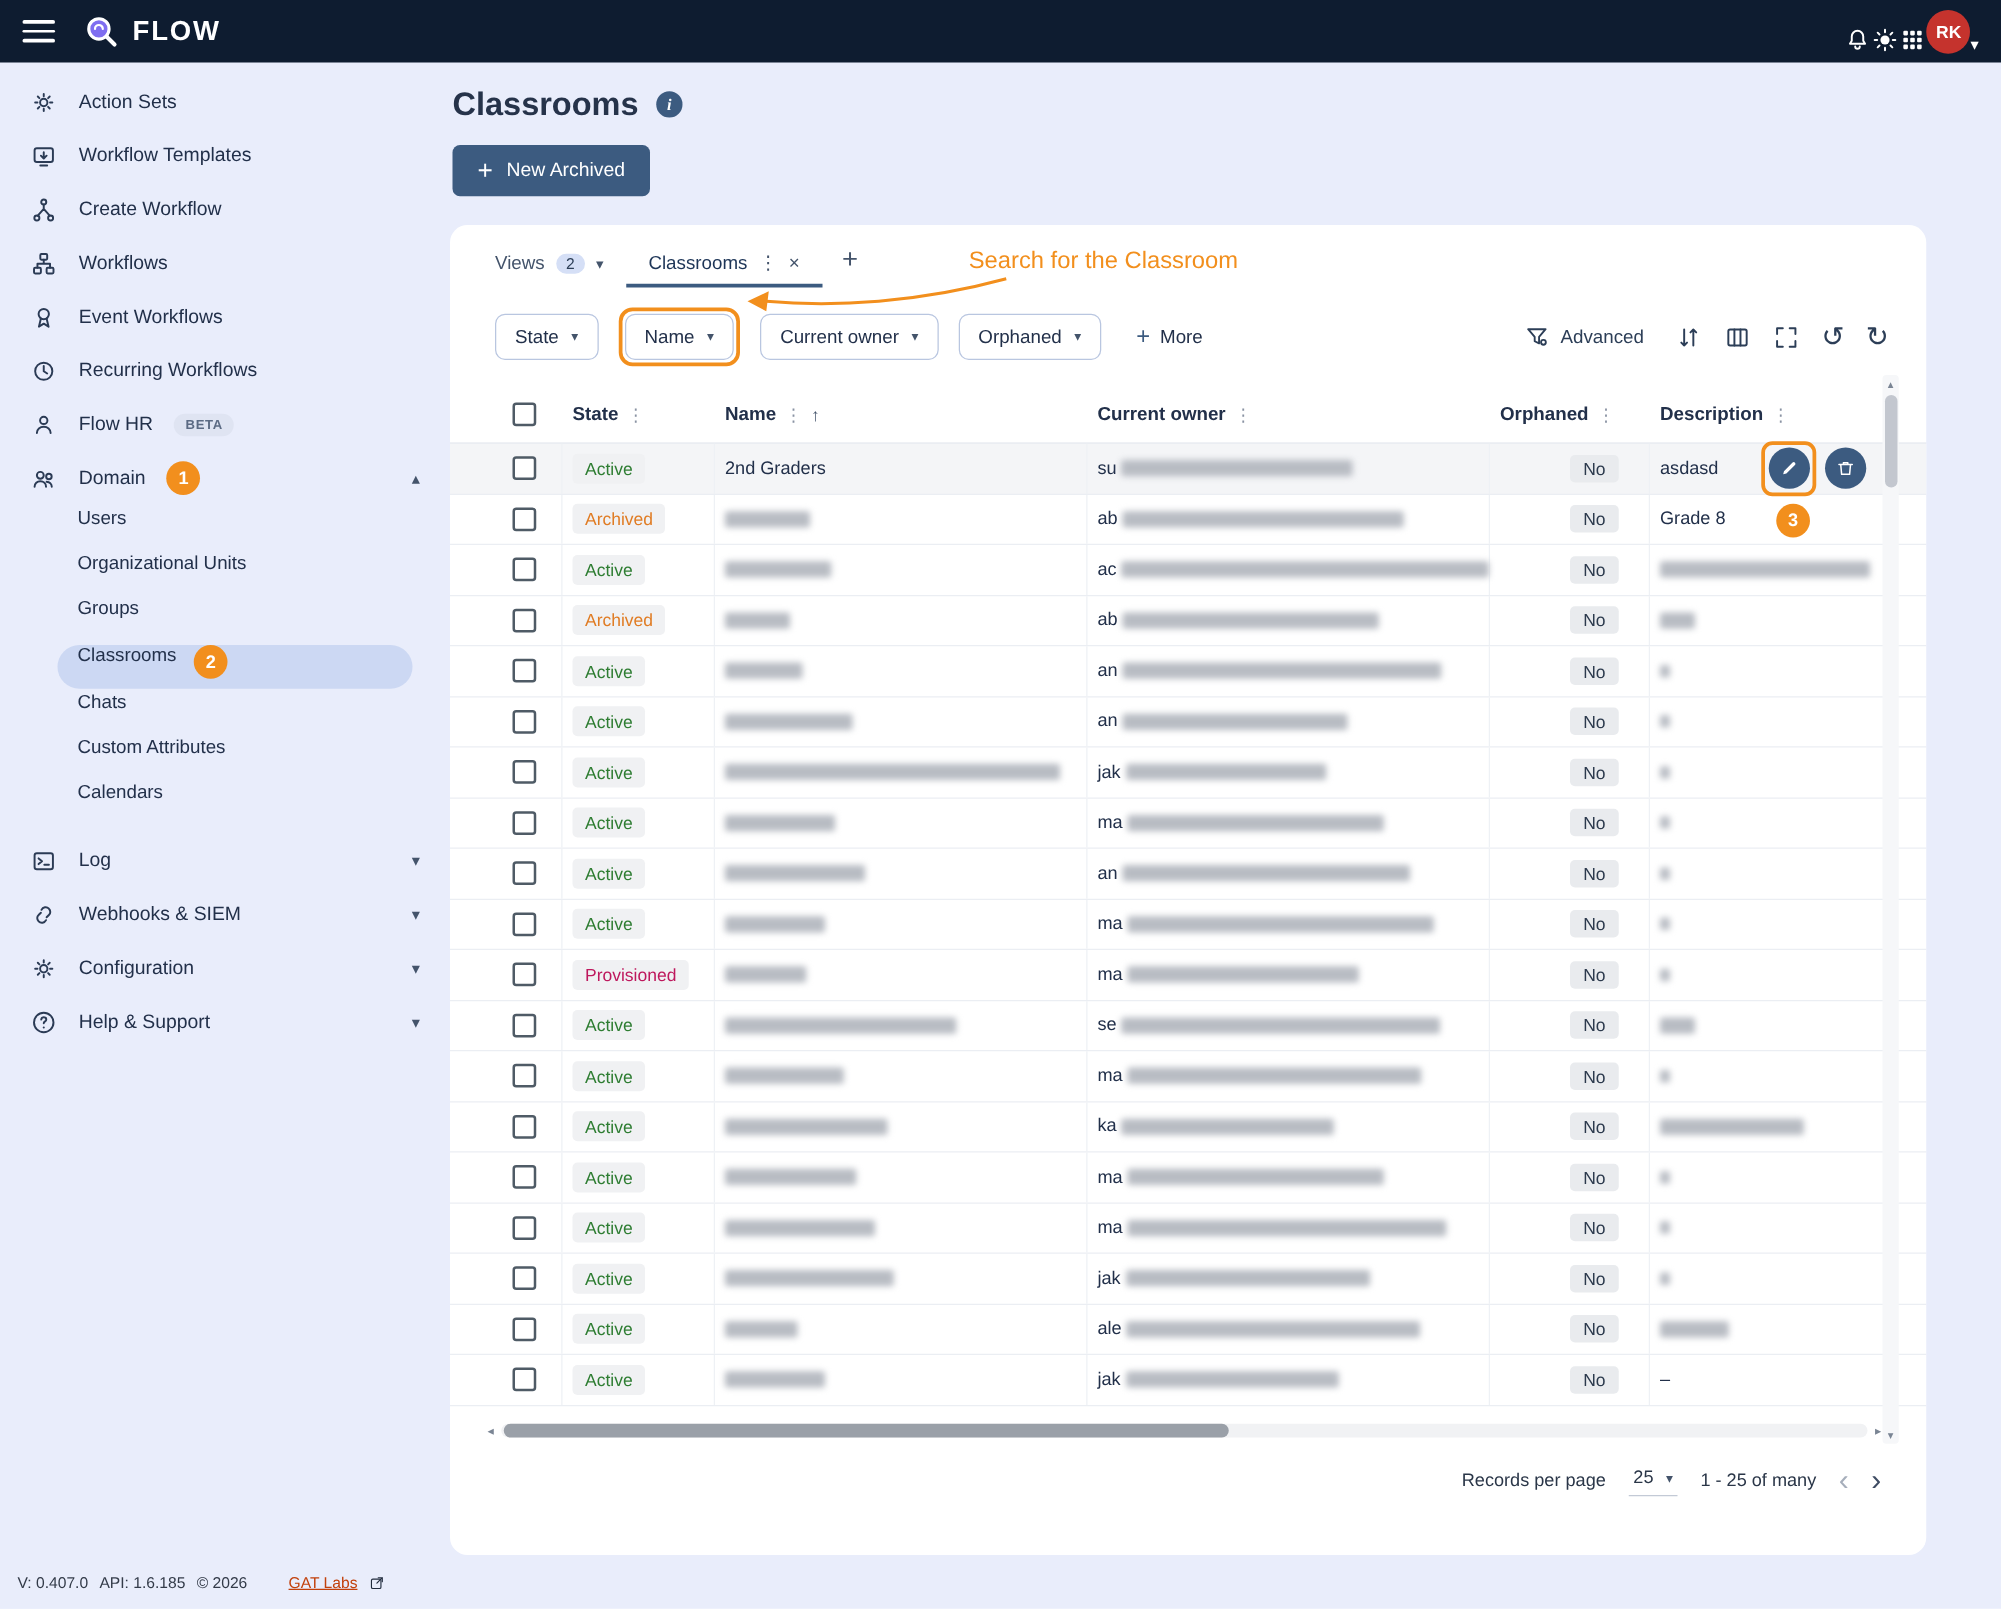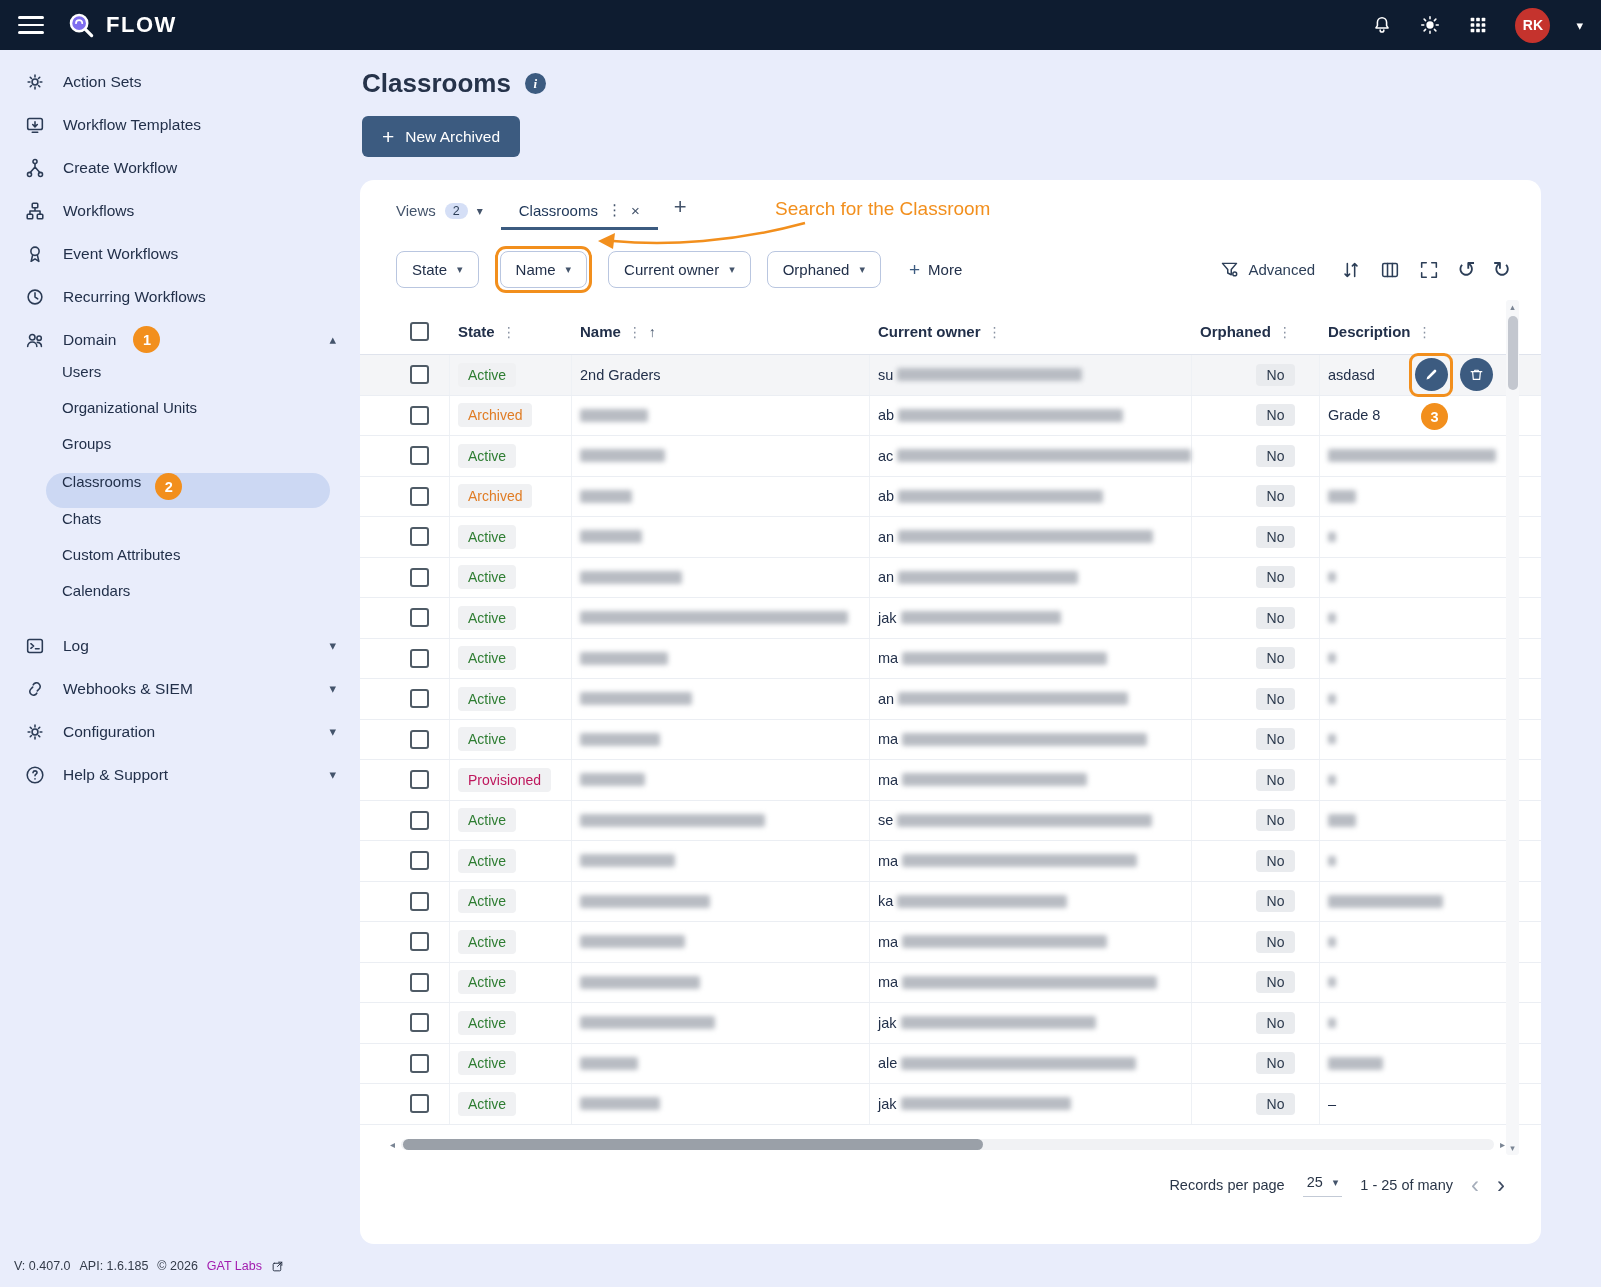--- a/index.html
+++ b/index.html
@@ -8,37 +8,37 @@
   .ic { display:block; }
   svg.icsvg { width:100%; height:100%; display:block; }
 
   
   .topbar { position:absolute; top:0; left:0; width:100%; height:50px; background:#0e1c30; display:flex; align-items:center; justify-content:space-between; padding:0 18px; z-index:20; }
   .tb-left { display:flex; align-items:center; gap:22px; }
   .hamburger { width:26px; background:none; border:none; display:flex; flex-direction:column; gap:5px; cursor:pointer; padding:2px 0; }
   .hamburger span { height:2.5px; background:#fff; border-radius:2px; }
   .logo { display:flex; align-items:center; gap:10px; color:#fff; font-size:22px; font-weight:bold; letter-spacing:1.5px; }
   .logo .ic { width:30px; height:30px; }
-  .tb-right { display:flex; align-items:center; gap:26px; color:#fff; }
+  .tb-right { display:flex; align-items:flex-end; color:#fff; }
   .tb-right .ic { width:22px; height:22px; cursor:pointer; }
   .avatar { width:35px; height:35px; border-radius:50%; background:#c5332d; color:#fff; font-weight:bold; font-size:14px; display:flex; align-items:center; justify-content:center; cursor:pointer; }
   .tb-chev { font-size:13px; cursor:pointer; }
 
   
   .sidebar { position:absolute; top:50px; left:0; width:360px; bottom:0; background:#e9edfb; padding-top:10px; z-index:10; }
   .side-item { height:43px; display:flex; align-items:center; gap:17px; padding:0 24px; font-size:15.5px; color:#22304a; cursor:pointer; }
   .side-item .ic { width:22px; height:22px; color:#2b3b55; flex:none; }
   .beta { background:#dfe4f2; color:#5c6b84; font-size:10.5px; font-weight:bold; letter-spacing:.5px; padding:3px 9px; border-radius:10px; }
   .step { width:27px; height:27px; border-radius:50%; background:#f28f1d; color:#fff; font-size:14.5px; font-weight:bold; display:inline-flex; align-items:center; justify-content:center; flex:none; }
   .side-item .chev { margin-left:auto; color:#44546b; font-size:13px; }
   .side-children { padding:2px 0 6px; }
   .side-child { height:36px; display:flex; align-items:flex-start; gap:14px; padding-left:62px; font-size:15px; color:#22304a; cursor:pointer; }
   .side-child.active { background:#ccd8f3; border-radius:20px; margin:2px 30px 2px 46px; padding-left:16px; height:35px; font-weight:500; }
   .side-footer { position:absolute; bottom:14px; left:14px; font-size:12.5px; color:#333b49; display:flex; gap:9px; align-items:center; }
-  .side-footer a { color:#a21caf; cursor:pointer; }
+  .side-footer a { color:#c2410c; text-decoration:underline; cursor:pointer;margin-left:24px; }
   .side-footer .ic { width:13px; height:13px; color:#222c3e; }
 
   
   .main { position:absolute; top:50px; left:360px; right:0; bottom:0; }
   .page-head { display:flex; align-items:center; gap:14px; padding:18px 0 0 2px; }
   .page-head h1 { font-size:26px; font-weight:600; color:#26334a; }
   .info-dot { width:21px; height:21px; border-radius:50%; background:#3c5b80; color:#fff; font-size:13px; font-style:italic; font-weight:bold; font-family:"Liberation Serif",serif; display:flex; align-items:center; justify-content:center; cursor:pointer; }
   .new-btn { margin:17px 0 0 2px; height:41px; background:#3c5b80; color:#fff; border:none; border-radius:6px; font-size:15.5px; font-family:inherit; display:flex; align-items:center; gap:11px; padding:0 20px; cursor:pointer; }
   .new-btn .plus { font-size:21px; line-height:1; }
 
@@ -225,20 +225,30 @@
           <svg class="icsvg" viewBox="0 0 24 24" fill="none" stroke="currentColor" stroke-width="1.7" stroke-linecap="round" stroke-linejoin="round">
             <circle cx="12" cy="12" r="7.5"></circle>
             <path d="M12 7.5V12l3 2"></path>
           </svg>
         </span>
         <span>Recurring Workflows</span>
       </div>
       <div class="side-item">
         <span class="ic">
           <svg class="icsvg" viewBox="0 0 24 24" fill="none" stroke="currentColor" stroke-width="1.7" stroke-linecap="round" stroke-linejoin="round">
+            <circle cx="12" cy="8" r="3.2"></circle>
+            <path d="M6 19c0-3.3 2.7-5.5 6-5.5s6 2.2 6 5.5"></path>
+          </svg>
+        </span>
+        <span>Flow HR</span>
+        <span class="beta">BETA</span>
+      </div>
+      <div class="side-item">
+        <span class="ic">
+          <svg class="icsvg" viewBox="0 0 24 24" fill="none" stroke="currentColor" stroke-width="1.7" stroke-linecap="round" stroke-linejoin="round">
             <circle cx="9" cy="9" r="3"></circle>
             <circle cx="16.5" cy="10" r="2.4"></circle>
             <path d="M4 19c0-2.8 2.2-4.8 5-4.8s5 2 5 4.8M14.5 14.6c2.5.2 4.5 2 4.5 4.4"></path>
           </svg>
         </span>
         <span>Domain</span>
         <span class="step">1</span>
         <span class="chev">▴</span>
       </div>
       <div class="side-children">

